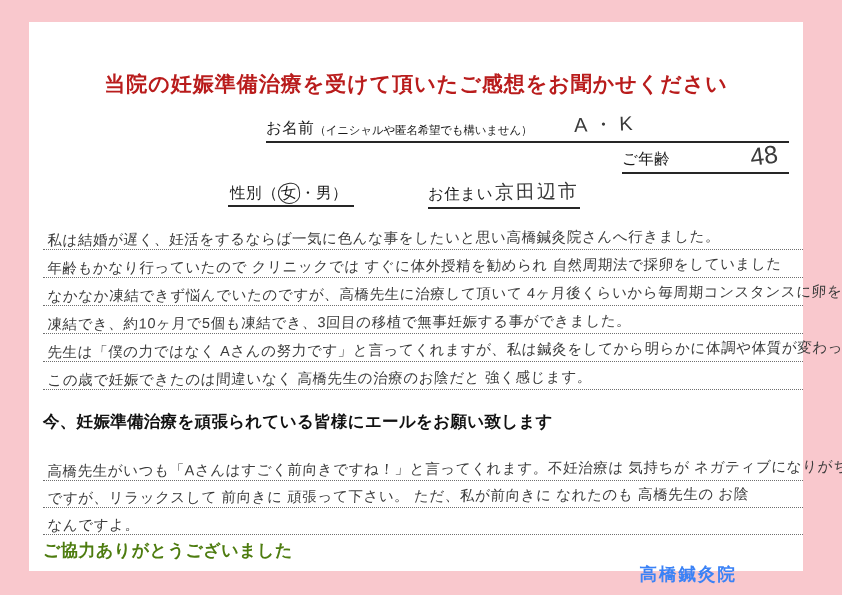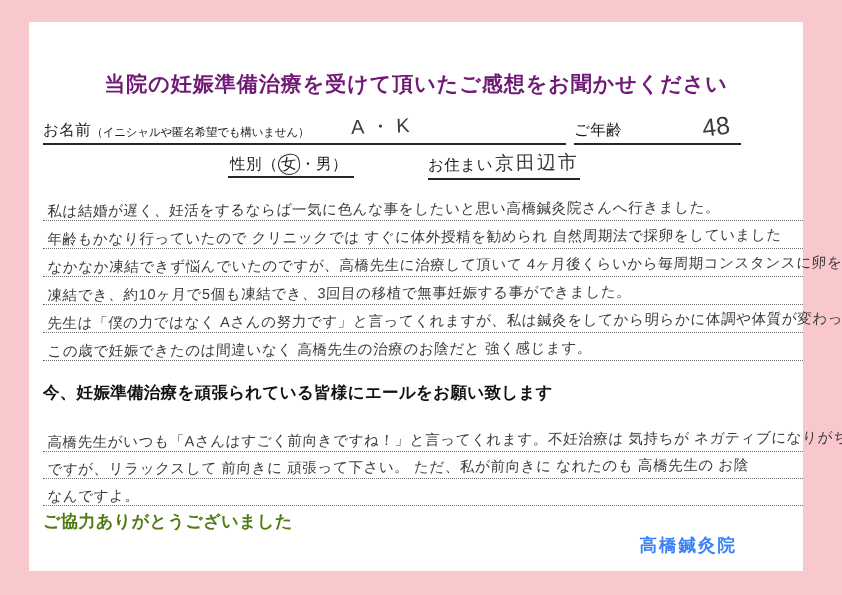--- a/index.html
+++ b/index.html
@@ -23,25 +23,25 @@
     width:774px; height:549px;
     background:var(--paper);
     padding:0 14px;
   }
   .title{
     padding-top:48px;
     text-align:center;
     font-weight:bold;
     font-size:21px;
     letter-spacing:1px;
-    color:#701a75;
+    color:#b91c1c;
   }
   
   .form-row{display:flex;align-items:flex-end;}
-  .row1{margin-top:16px;}
+  .row1{margin-top:16px;flex-direction:column;}
   .row2{margin-top:7px;padding-left:185px;align-items:center;}
   .field{
     border-bottom:2px solid #262626;
     display:flex;
     align-items:flex-end;
     white-space:nowrap;
   }
   .serif{font-family:"Liberation Serif", serif;}
   .lbl{font-size:15.5px;letter-spacing:0.5px;padding-bottom:2px;}
   .note{font-size:11.5px;padding-bottom:3px;letter-spacing:-0.2px;}

